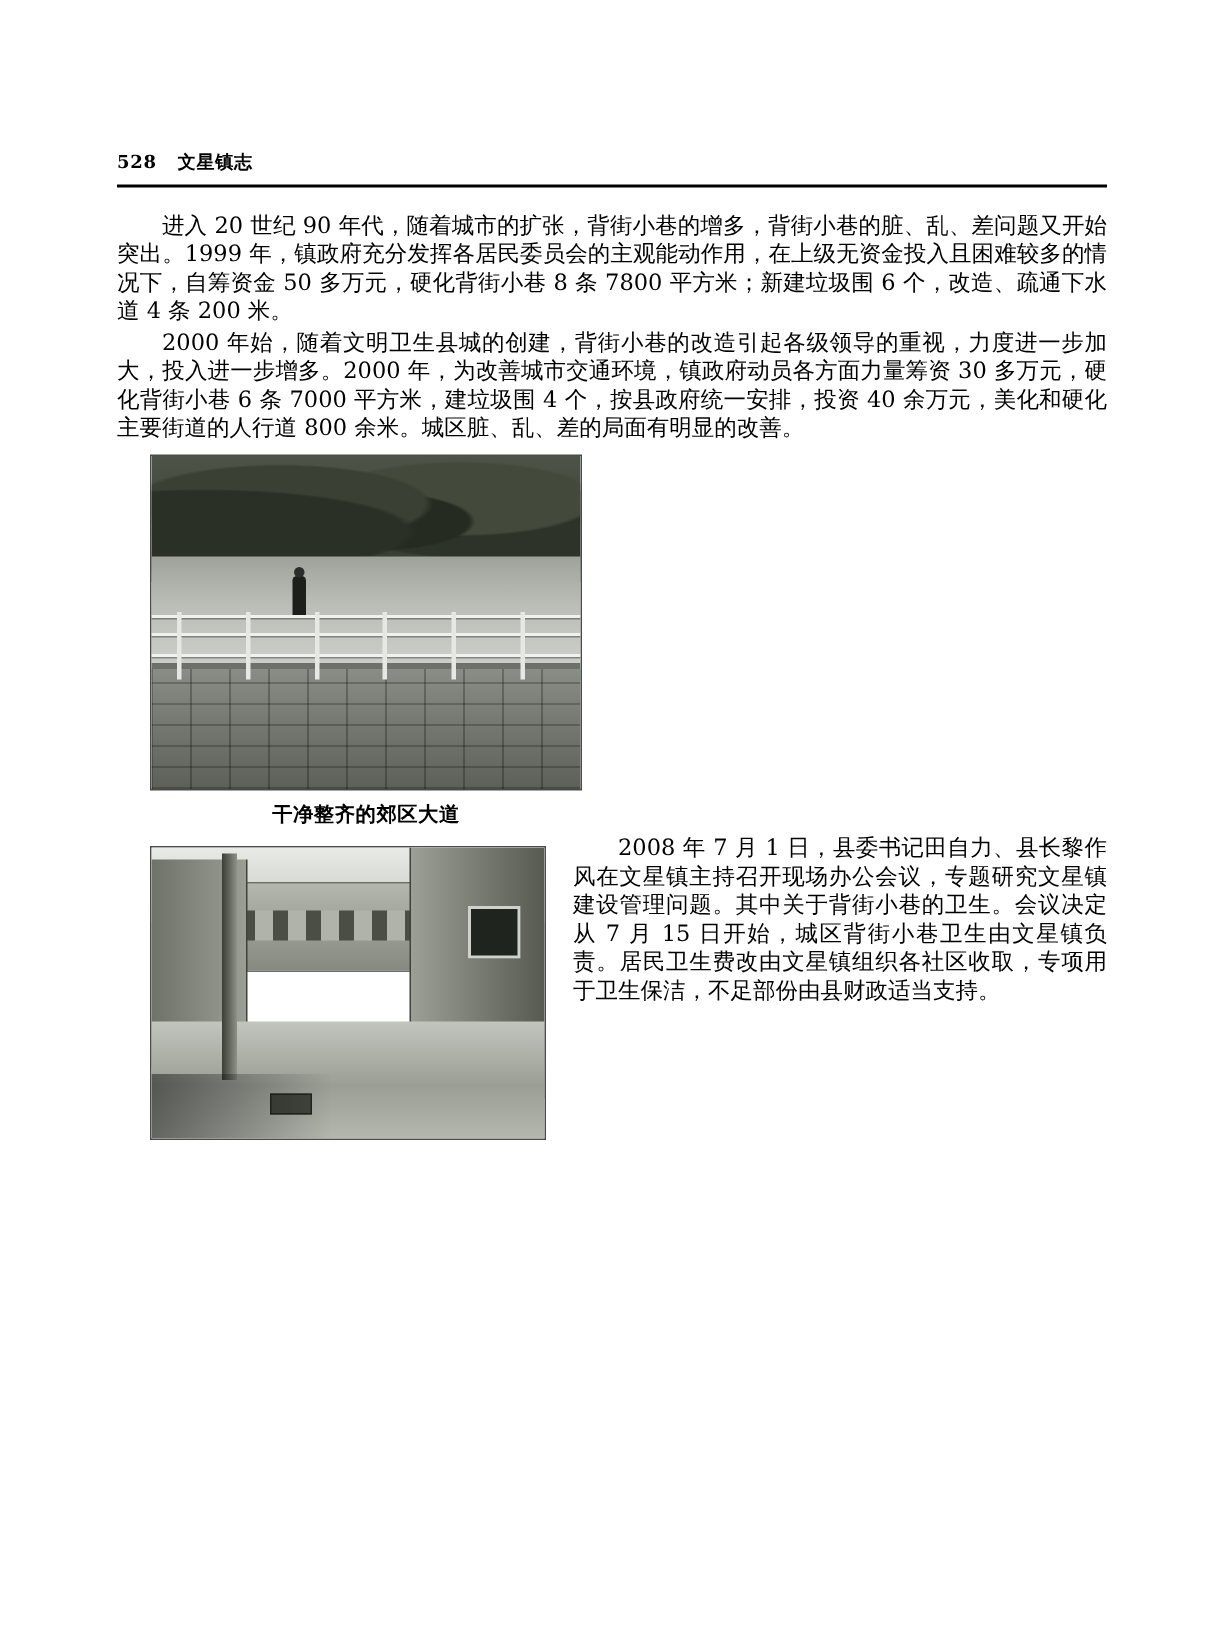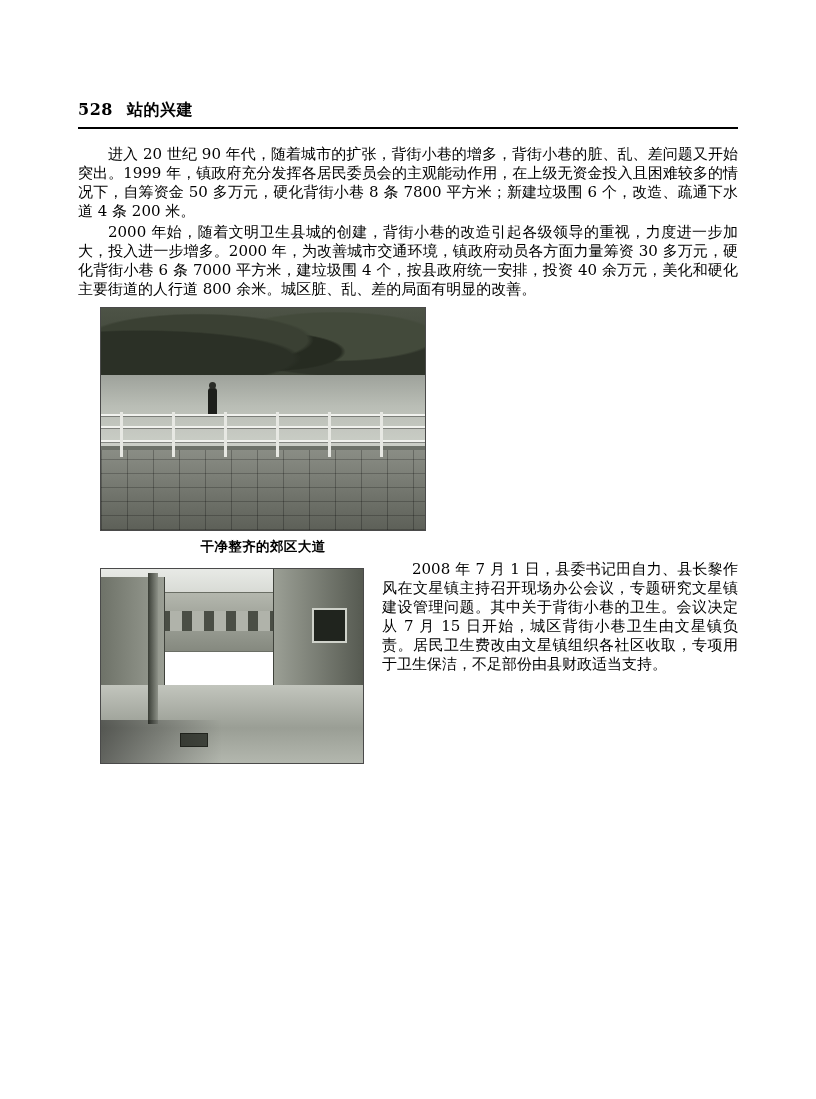--- a/index.html
+++ b/index.html
@@ -21,21 +21,21 @@
     left: 78px;
     top: 100px;
     width: 660px;
   }
   
   .header {
     display: flex;
     align-items: baseline;
     gap: 14px;
     font-weight: bold;
-    font-size: 16px;
+    font-size: 12px;
     letter-spacing: 0.5px;
     padding-bottom: 4px;
   }
   .header .pagenum {
     font-family: "DejaVu Serif", "Liberation Serif", serif;
   }
   .header-rule {
     border-bottom: 2px solid #000;
     margin-top: 2px;
     margin-bottom: 16px;
@@ -46,21 +46,21 @@
     line-height: 19px;
     text-align: justify;
     text-justify: inter-ideograph;
     margin: 0 0 2px 0;
     text-indent: 2em;
   }
 
   
   .figblock-1 {
     float: left;
-    width: 326px;
+    width: 288px;
     margin: 6px 8px 4px 22px;
   }
   .figblock-2 {
     float: left;
     width: 264px;
     margin: 8px 18px 4px 22px;
   }
   .photo {
     border: 1px solid #4a4a4a;
     display: block;
@@ -173,21 +173,21 @@
   .clearfix::after { content:""; display:block; clear:both; }
 </style>
 </head>
 <body>
 
 <div class="page">
   <div class="content">
 
     <div class="header">
       <span class="pagenum">528</span>
-      <span class="booktitle">站的兴建</span>
+      <span class="booktitle">文星镇志</span>
     </div>
     <div class="header-rule"></div>
 
     <p class="para">进入 20 世纪 90 年代，随着城市的扩张，背街小巷的增多，背街小巷的脏、乱、差问题又开始突出。1999 年，镇政府充分发挥各居民委员会的主观能动作用，在上级无资金投入且困难较多的情况下，自筹资金 50 多万元，硬化背街小巷 8 条 7800 平方米；新建垃圾围 6 个，改造、疏通下水道 4 条 200 米。</p>
 
     <p class="para">2000 年始，随着文明卫生县城的创建，背街小巷的改造引起各级领导的重视，力度进一步加大，投入进一步增多。2000 年，为改善城市交通环境，镇政府动员各方面力量筹资 30 多万元，硬化背街小巷 6 条 7000 平方米，建垃圾围 4 个，按县政府统一安排，投资 40 余万元，美化和硬化主要街道的人行道 800 余米。城区脏、乱、差的局面有明显的改善。</p>
 
     <div class="figblock-1">
       <div class="photo photo-1">
         <div class="p1-sky"></div>

